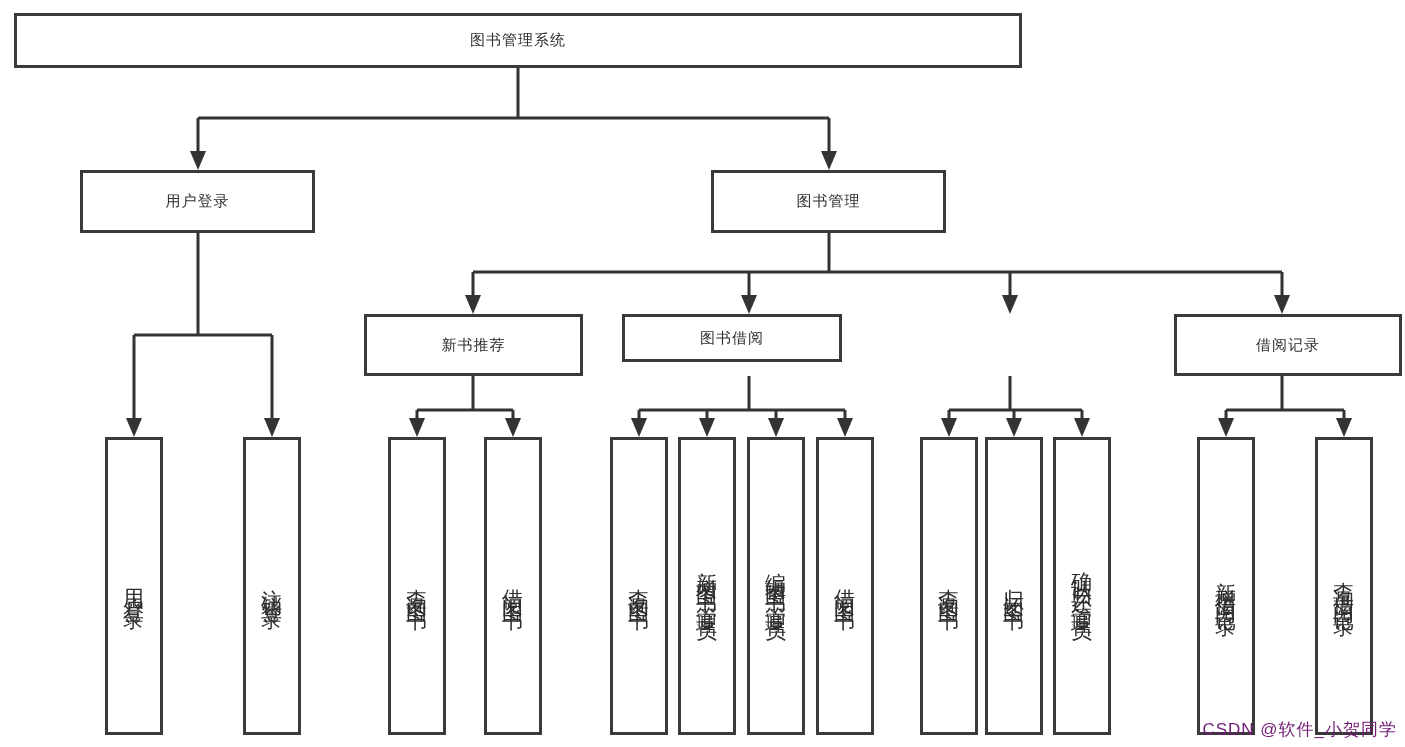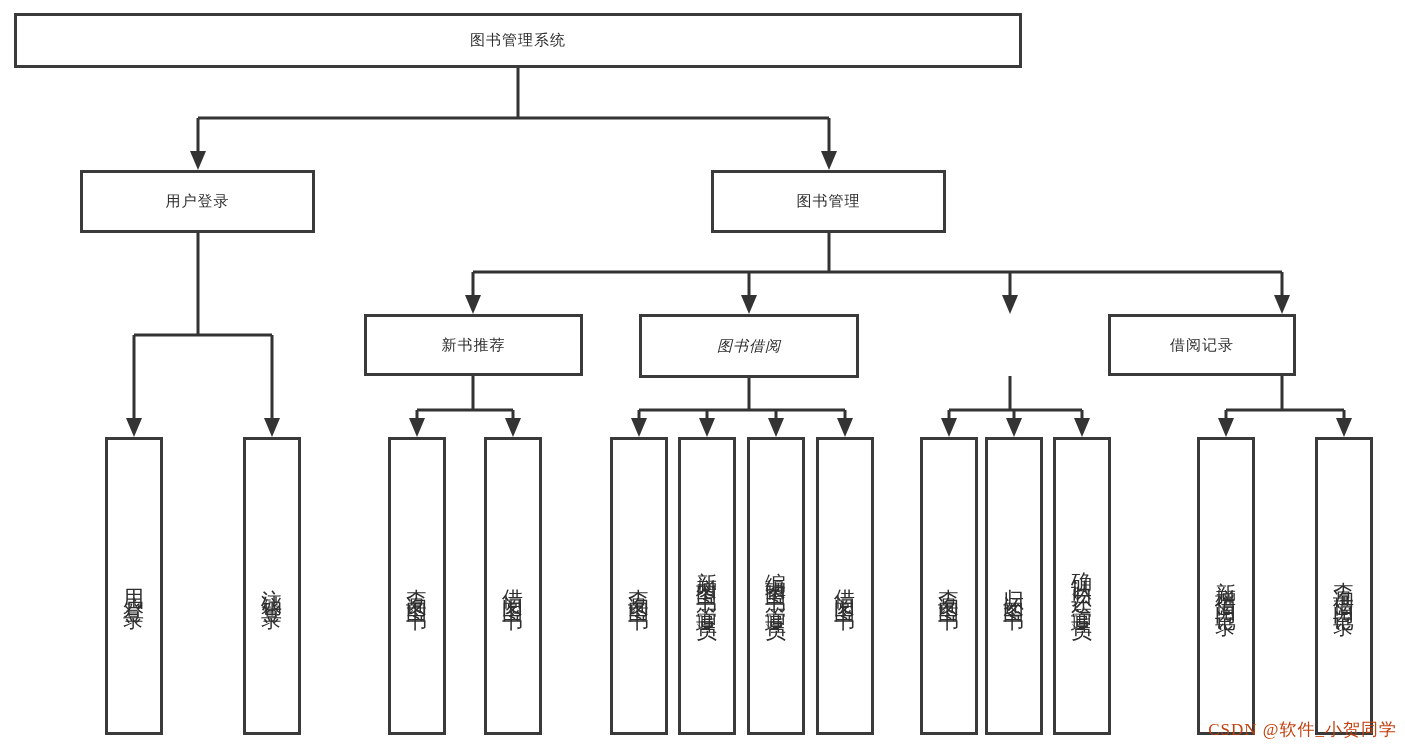--- a/index.html
+++ b/index.html
@@ -7,21 +7,21 @@
        font-family:"Liberation Sans","DejaVu Sans",sans-serif;color:#2e2e2e;}
   .stage{position:absolute;left:0;top:0;width:1405px;height:747px;}
   svg.connectors{position:absolute;left:0;top:0;z-index:1;}
   .node{position:absolute;box-sizing:border-box;background:#ffffff;border:3px solid #3a3a3a;
         display:flex;align-items:center;justify-content:center;z-index:2;}
   .node-h{font-size:15px;letter-spacing:1px;white-space:nowrap;}
   .node-root{border-width:3px;}
   .node-v{writing-mode:vertical-rl;text-orientation:mixed;font-size:21px;
           letter-spacing:7px;line-height:1;}
   .watermark{position:absolute;right:8px;bottom:6px;z-index:3;font-size:17px;
-             color:#c2410c;letter-spacing:1px;white-space:nowrap;font-family:Liberation Serif, serif;}
+             color:#701a75;letter-spacing:1px;white-space:nowrap;}
 </style>
 </head>
 <body>
 
 <div class="stage">
 
   <svg class="connectors" width="1405" height="747" viewBox="0 0 1405 747">
     <g stroke="#333333" stroke-width="3" fill="none">
       <path d="M518 68 V118 M198 118 H829 M198 118 V154 M829 118 V154"></path>
       <path d="M198 233 V335 M134 335 H272 M134 335 V421 M272 335 V421"></path>
@@ -53,22 +53,22 @@
       <polygon points="1336,418 1352,418 1344,437"></polygon>
     </g>
   </svg>
 
   <div class="node node-h node-root" style="left:14px;top:13px;width:1008px;height:55px;">图书管理系统</div>
 
   <div class="node node-h" style="left:80px;top:170px;width:235px;height:63px;">用户登录</div>
   <div class="node node-h" style="left:364px;top:314px;width:219px;height:62px;">新书推荐</div>
 
   <div class="node node-h" style="left:711px;top:170px;width:235px;height:63px;">图书管理</div>
-  <div class="node node-h" style="left:639px;top:314px;width:220px;height:64px;font-style:italic;">图书借阅</div>
-  <div class="node node-h" style="left:1108px;top:314px;width:188px;height:62px;">借阅记录</div>
+  <div class="node node-h" style="left:622px;top:314px;width:220px;height:48px;">图书借阅</div>
+  <div class="node node-h" style="left:1174px;top:314px;width:228px;height:62px;">借阅记录</div>
 
   <div class="node node-v" style="left:105px;top:437px;width:58px;height:298px;">用户登录</div>
   <div class="node node-v" style="left:243px;top:437px;width:58px;height:298px;">注销登录</div>
   <div class="node node-v" style="left:388px;top:437px;width:58px;height:298px;">查询图书</div>
   <div class="node node-v" style="left:484px;top:437px;width:58px;height:298px;">借阅图书</div>
   <div class="node node-v" style="left:610px;top:437px;width:58px;height:298px;">查询图书</div>
   <div class="node node-v" style="left:678px;top:437px;width:58px;height:298px;">新增图书（管理员）</div>
   <div class="node node-v" style="left:747px;top:437px;width:58px;height:298px;">编辑图书（管理员）</div>
   <div class="node node-v" style="left:816px;top:437px;width:58px;height:298px;">借阅图书</div>
   <div class="node node-v" style="left:920px;top:437px;width:58px;height:298px;">查询图书</div>

